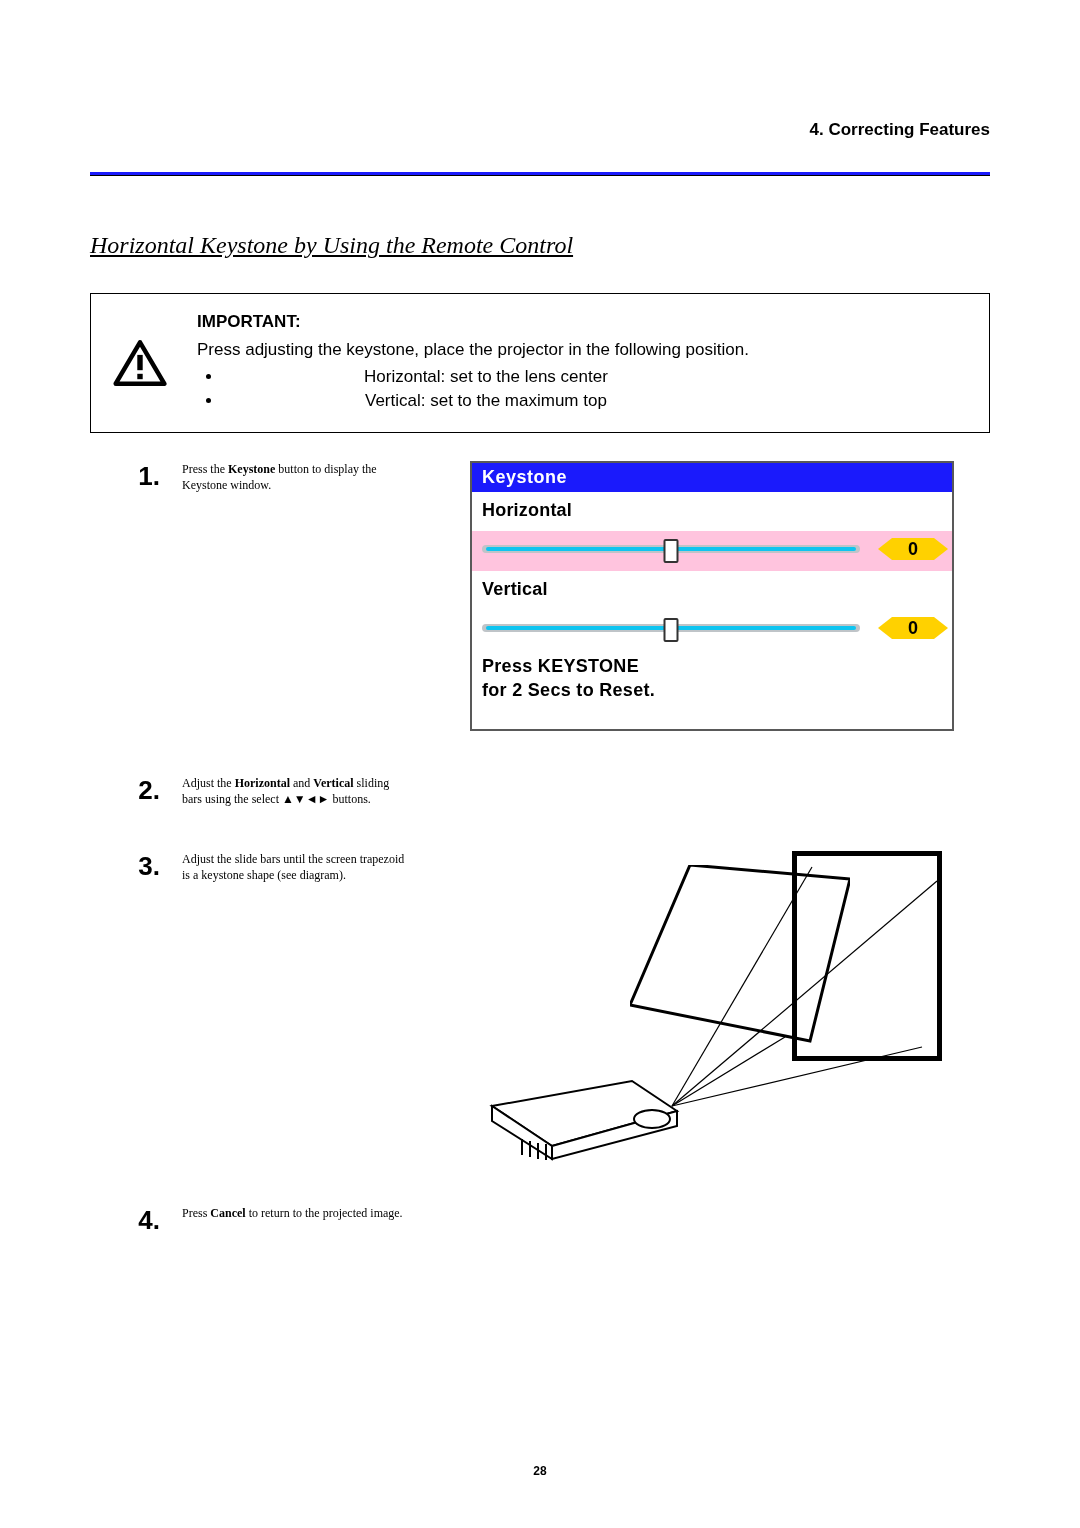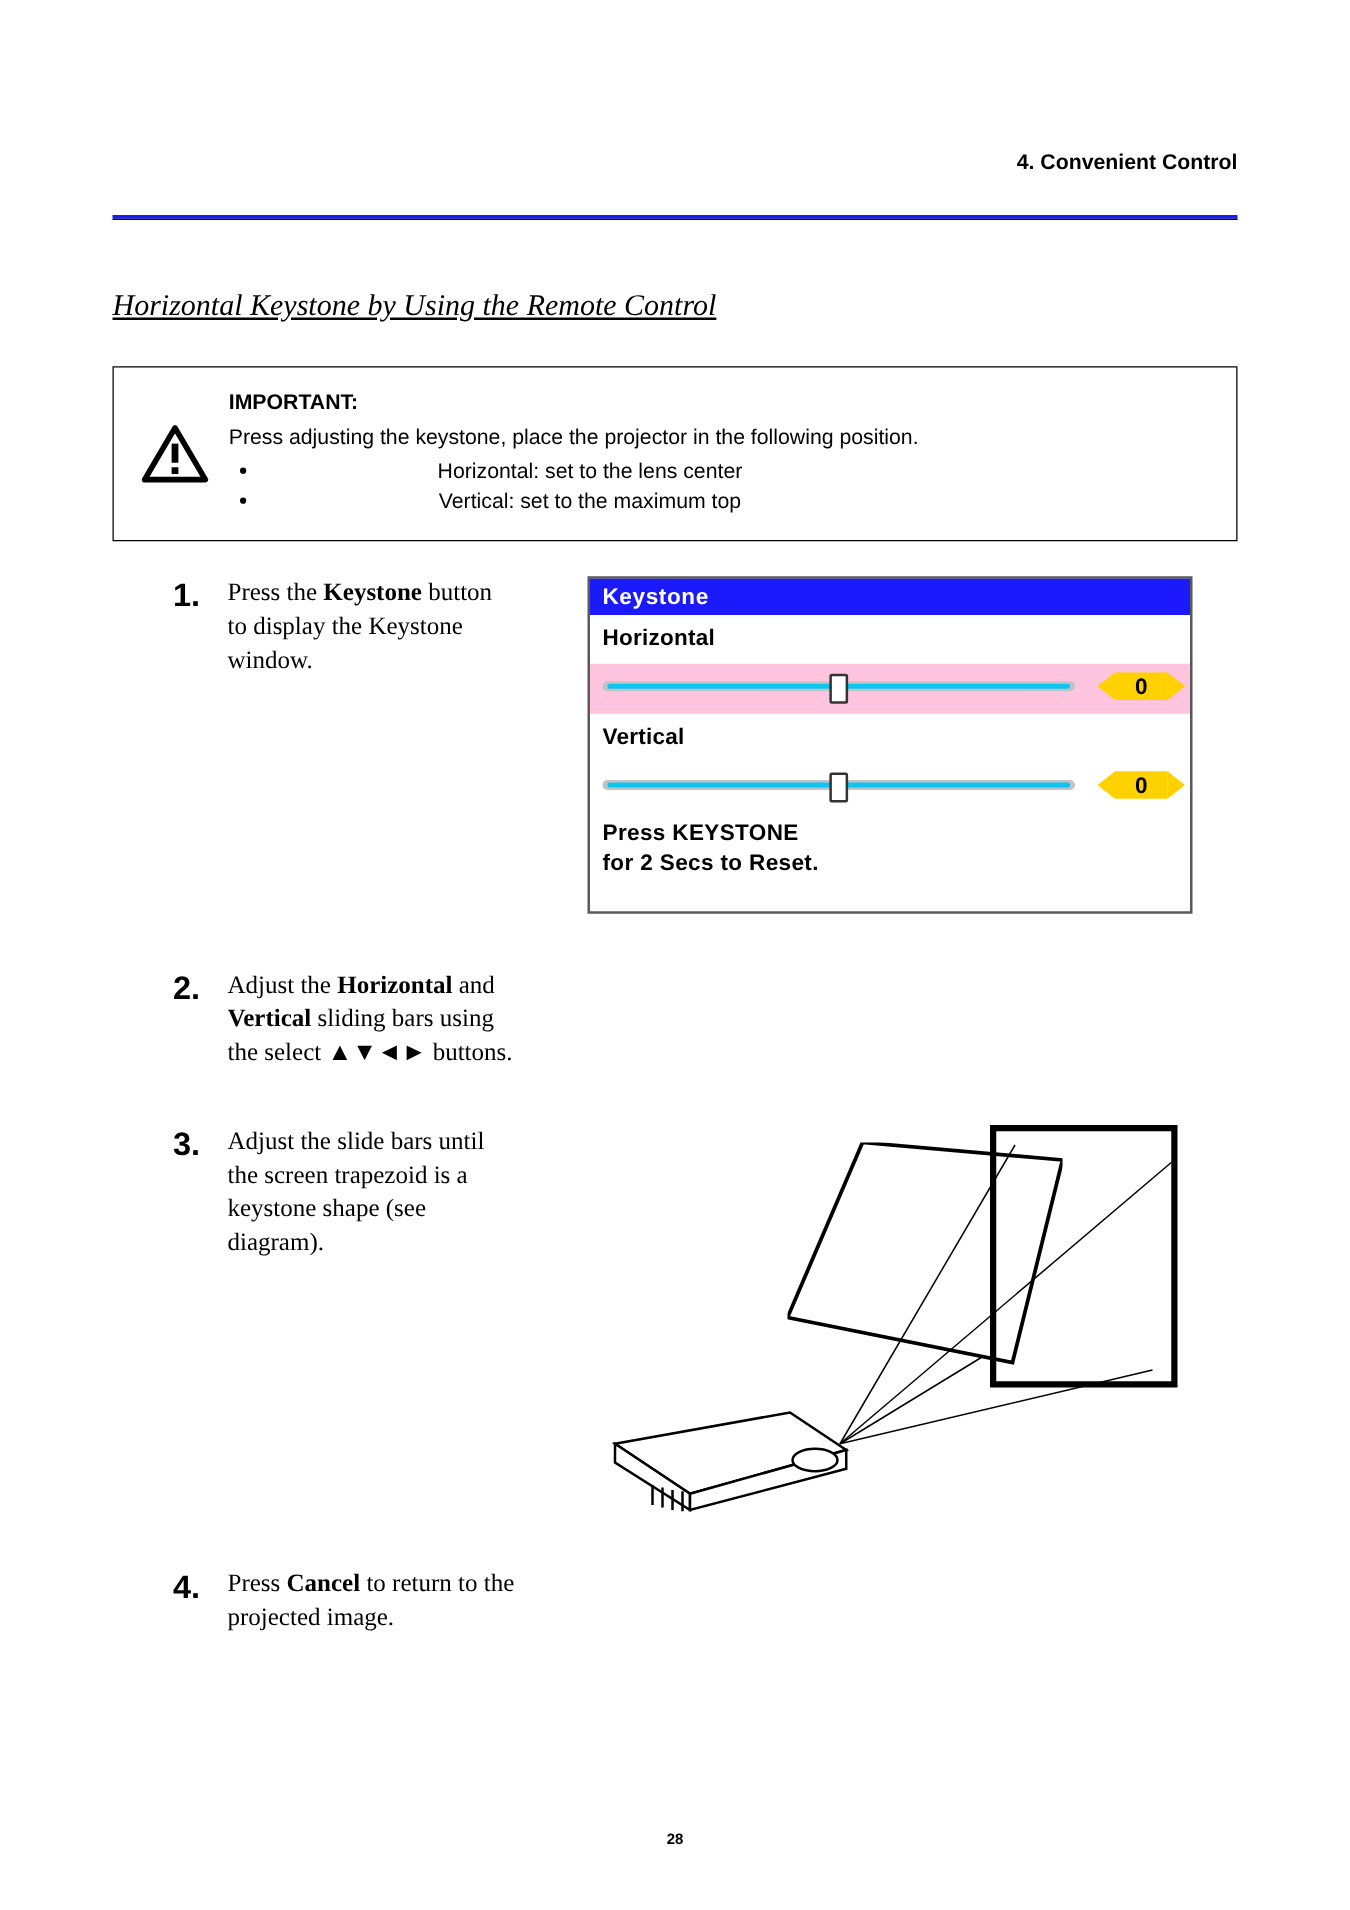--- a/index.html
+++ b/index.html
@@ -32,21 +32,21 @@
     font-style: italic;
     font-size: 24px;
     text-decoration: underline;
     margin: 56px 0 34px 0;
   }
   .important-box {
     border: 1px solid #000;
     padding: 18px 22px 18px 22px;
     display: flex;
     align-items: center;
-    gap: 16px;
+    gap: 30px;
   }
   .warn-icon svg {
     width: 54px;
     height: 48px;
     display: block;
   }
   .important-label {
     font-weight: bold;
     font-size: 17px;
     margin-bottom: 6px;
@@ -79,21 +79,21 @@
     font-weight: bold;
     font-size: 26px;
     line-height: 1;
     padding-top: 2px;
     flex: 0 0 auto;
     margin-left: 30px;
   }
   .step-text {
     width: 230px;
     font-family: "Times New Roman", Times, serif;
-    font-size: 20px;
+    font-size: 12px;
     line-height: 1.35;
     flex: 0 0 auto;
   }
   .step-graphic {
     flex: 1 1 auto;
     display: flex;
     justify-content: center;
   }
   .step-text b { font-weight: bold; }
 
@@ -221,21 +221,21 @@
     font-weight: bold;
   }
 </style>
 </head>
 <body>
 
 <div class="page">
 
   <div class="running-head">
     <span>4.</span>
-    <span>Convenient Control</span>
+    <span>Correcting Features</span>
   </div>
   <div class="top-rule"></div>
 
   <div class="section-title">Horizontal Keystone by Using the Remote Control</div>
 
   <div class="important-box">
     <div class="warn-icon">
       <svg viewBox="0 0 60 52">
         <polygon points="30,3 57,49 3,49" fill="none" stroke="#000" stroke-width="5" stroke-linejoin="round"></polygon>
         <rect x="27" y="17" width="6" height="17" fill="#000"></rect>

